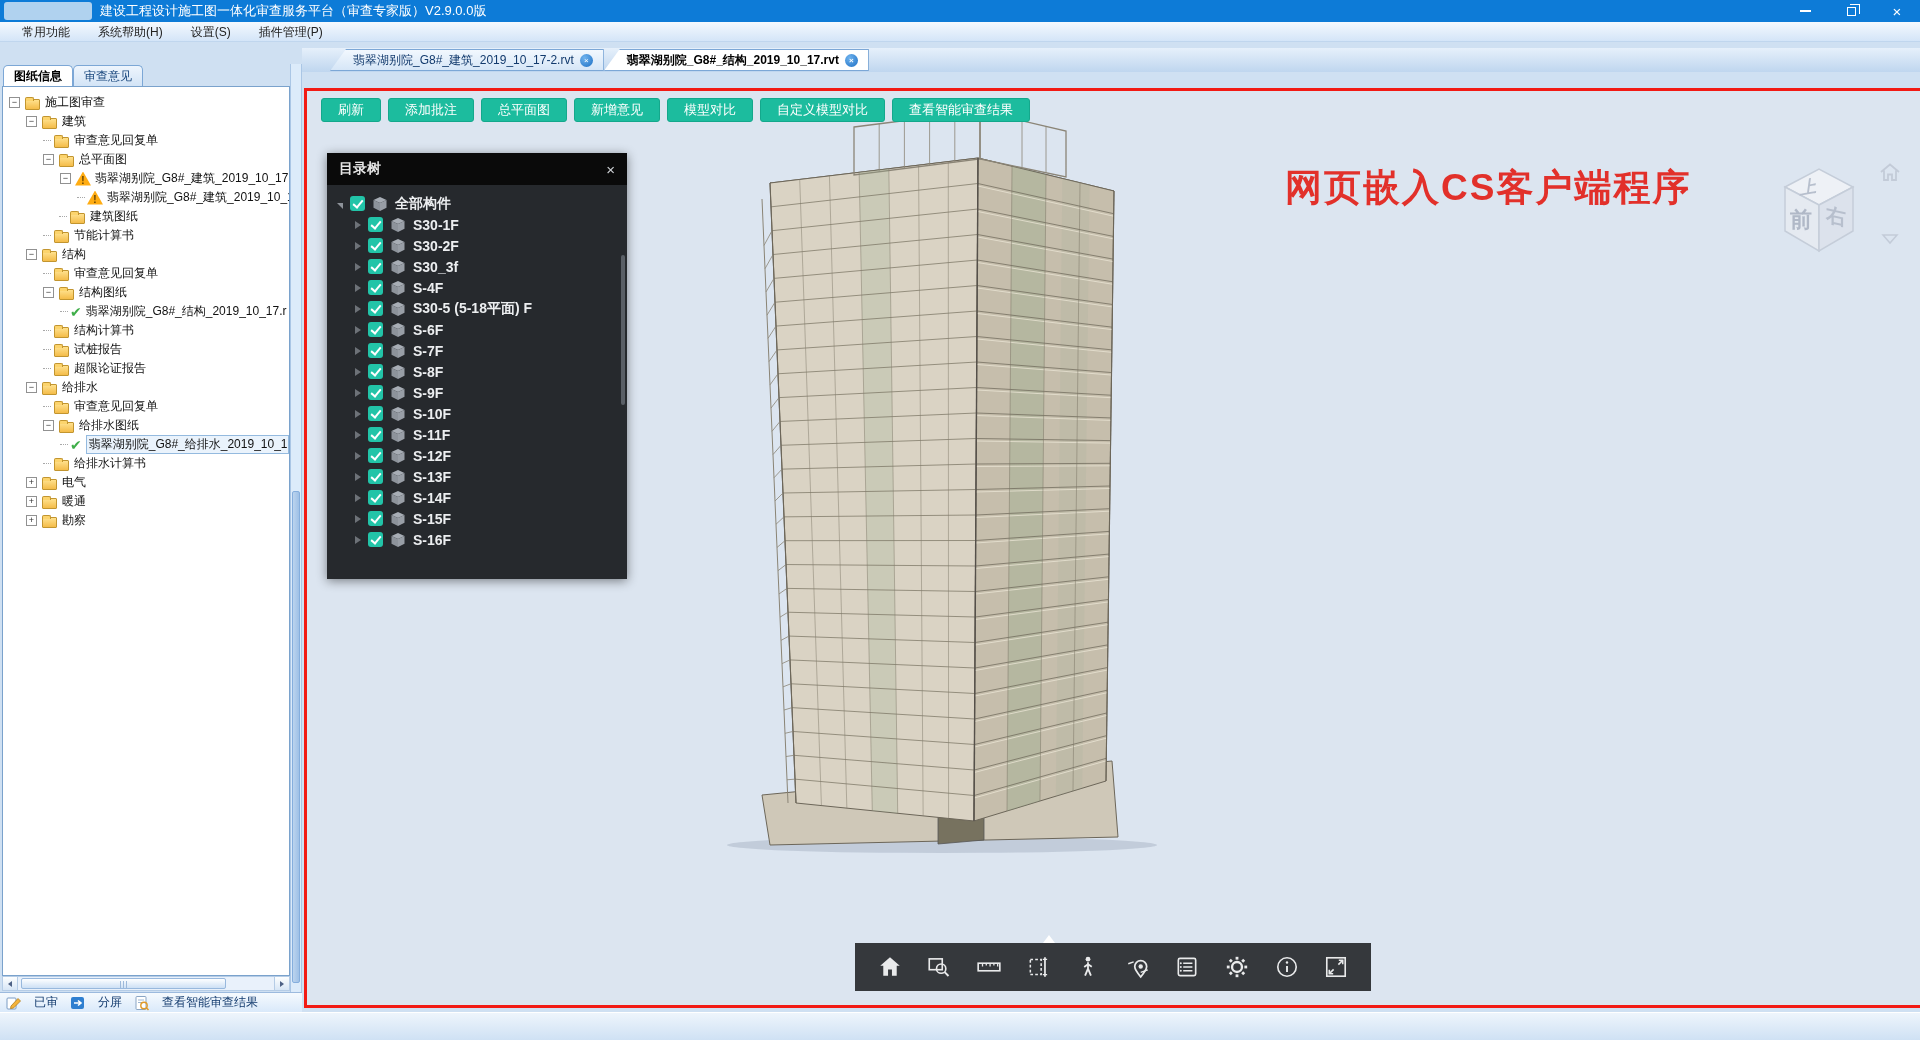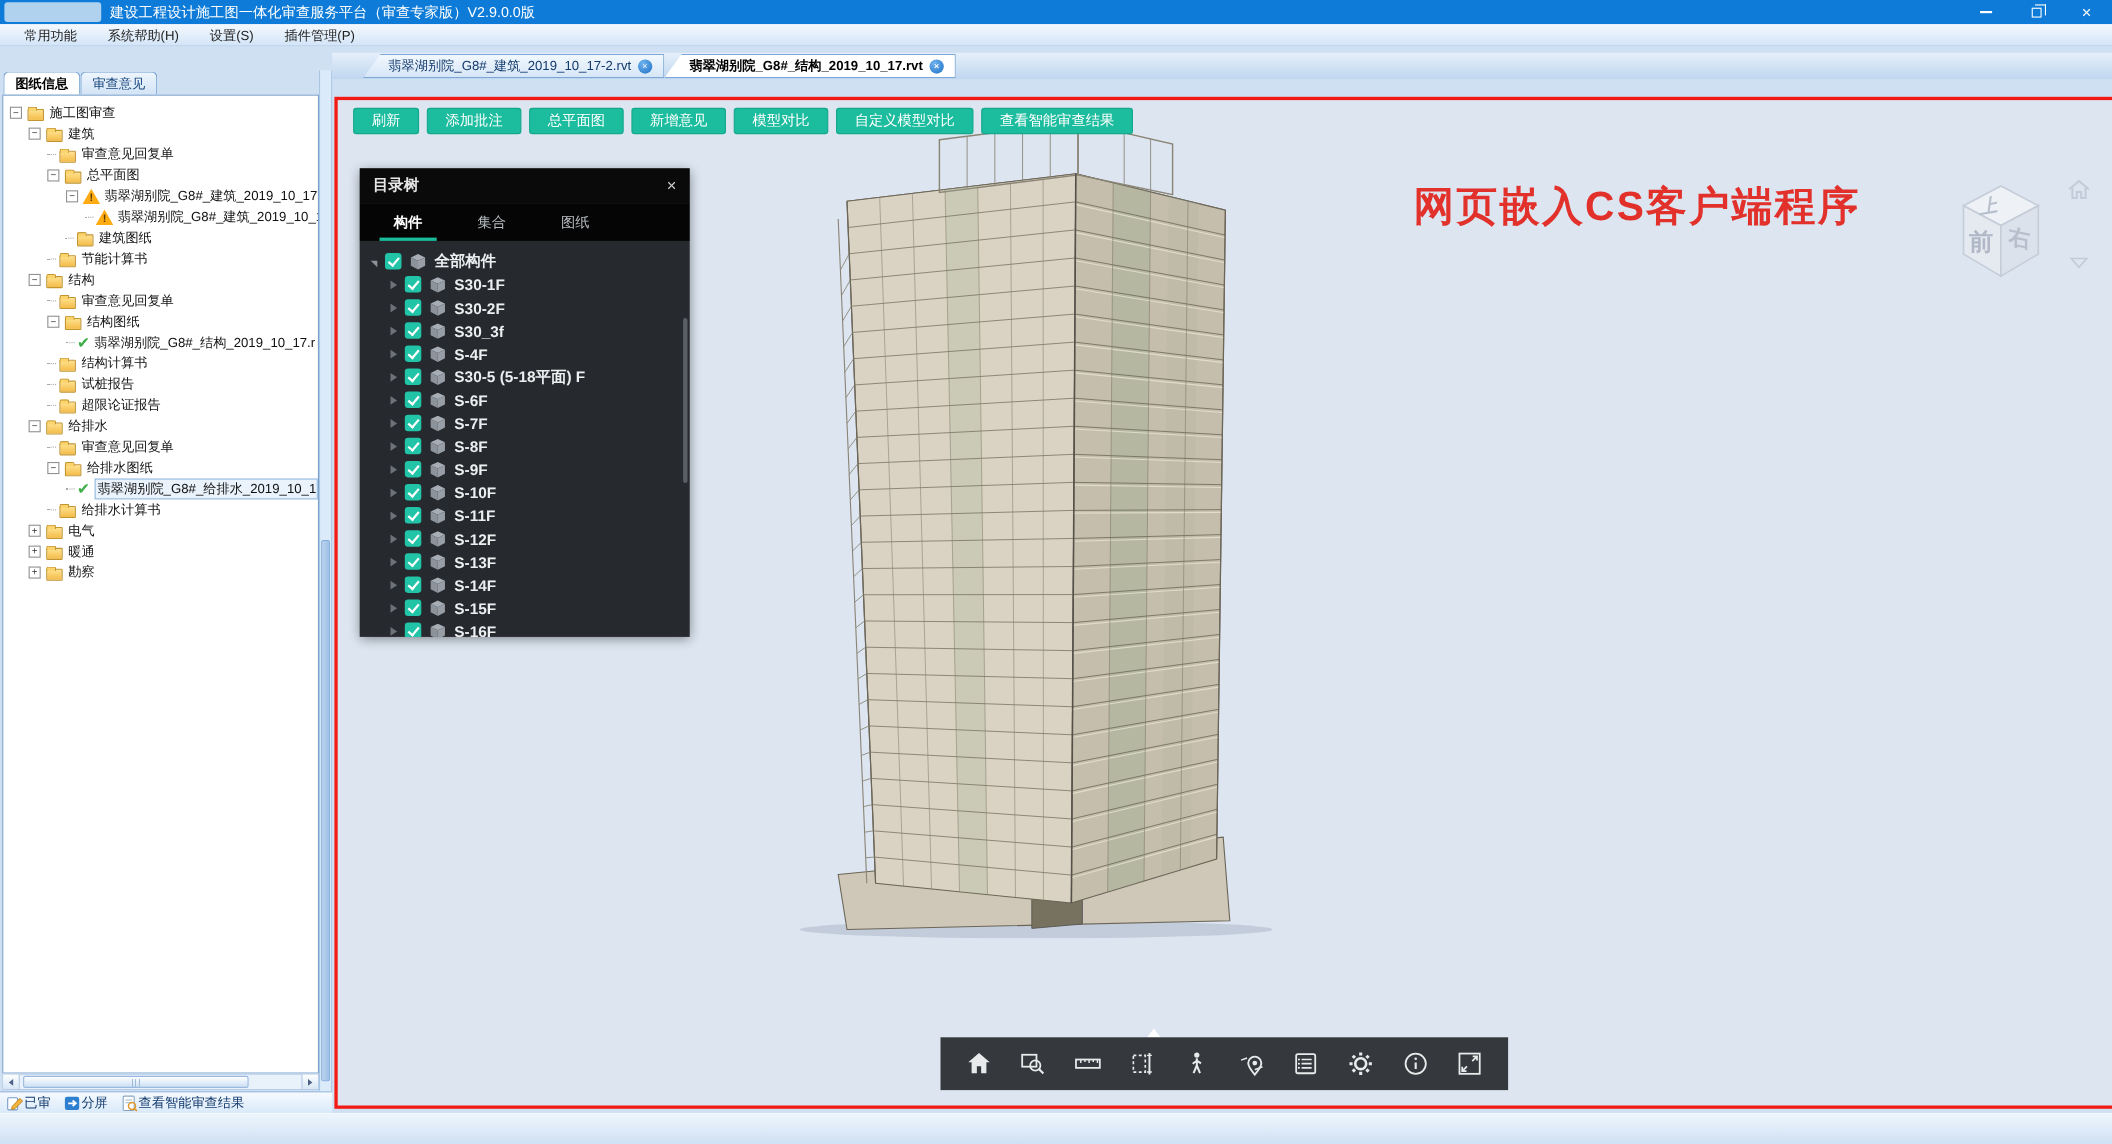--- a/index.html
+++ b/index.html
@@ -46,21 +46,21 @@
   .hscroll{position:absolute;left:2px;top:976px;width:288px;height:15px;background:#e9f1fb;border:1px solid #b5cce6;display:flex;align-items:center}
   .hs-arrow{width:15px;height:13px;background:linear-gradient(#fdfefe,#d7e6f6);border-right:1px solid #b5cce6;display:flex;align-items:center;justify-content:center;cursor:pointer}
   .hs-arrow:last-child{border-left:1px solid #b5cce6;border-right:none}
   .tri-l{width:0;height:0;border-top:3px solid transparent;border-bottom:3px solid transparent;border-right:4px solid #4d6185}
   .tri-r{width:0;height:0;border-top:3px solid transparent;border-bottom:3px solid transparent;border-left:4px solid #4d6185}
   .hs-thumb{position:absolute;left:18px;width:205px;height:11px;top:1px;background:linear-gradient(#fdfeff,#cde0f5);border:1px solid #98b8dd;border-radius:2px;cursor:grab}
   .hs-thumb::after{content:"";position:absolute;left:50%;top:2px;width:8px;height:7px;margin-left:-4px;background:repeating-linear-gradient(90deg,#9db9da 0 1px,transparent 1px 3px)}
 
   
   .left-status{position:absolute;left:0;top:992px;width:302px;height:20px;background:linear-gradient(#f6fafe,#d9e9fa);border-top:1px solid #9cbade;display:flex;align-items:center;padding-left:6px;gap:12px}
-  .ls-item{display:flex;align-items:flex-end;gap:0;font-size:12px;color:#123a6d;cursor:pointer}
+  .ls-item{display:flex;align-items:flex-end;gap:12px;font-size:12px;color:#123a6d;cursor:pointer}
 
   
   .vstrip{position:absolute;left:290px;top:64px;width:12px;height:928px;background:#dcebfa;border-left:1px solid #aac6e5;border-right:1px solid #aac6e5;cursor:pointer}
   .vstrip .vthumb{position:absolute;left:1px;width:8px;top:46%;height:53%;background:linear-gradient(90deg,#bcd4ee,#9ec0e6);border:1px solid #85aedd;border-radius:2px}
 
   
   .doc-strip{position:absolute;left:302px;top:48px;right:0;height:24px;background:linear-gradient(#e6f0fb,#bfd6ef);display:flex;align-items:center;padding-left:28px}
   .dtab{height:22px;display:flex;align-items:center;padding:0 10px 0 22px;font-size:12px;color:#123a6d;background:linear-gradient(#f2f8fe,#d6e6f7);border:1px solid #7ca7d6;clip-path:polygon(16px 0,100% 0,100% 100%,0 100%);white-space:nowrap;cursor:pointer;gap:6px}
   .dtab.active{background:#fff;font-weight:bold;color:#000}
   .dtab .closer{width:13px;height:13px;border-radius:50%;background:radial-gradient(circle at 35% 30%,#6fb3ee,#1d6fc4);color:#fff;font-size:8px;line-height:13px;text-align:center;flex:none;cursor:pointer}
@@ -457,25 +457,20 @@
         <button class="tbtn">查看智能审查结果</button>
       </div>
 
     <div class="overlay-red">网页嵌入CS客户端程序</div>
 
     <div class="catalog">
       <div class="cat-head">
         <span class="cat-title">目录树</span>
         <span class="cat-close">×</span>
       </div>
-      <div class="cat-tabs" id="catalog-tabs">
-          <div class="cat-tab active">构件</div>
-          <div class="cat-tab">集合</div>
-          <div class="cat-tab">图纸</div>
-        </div>
       <div class="cat-body" id="catalog-list">
         <div class="cat-scroll"></div>
       <div class="crow">
             <span class="arrow open"></span>
             <span class="cb"></span>
             <span>
               <svg width="16" height="16" viewBox="0 0 16 16" style="flex:none">
                 <polygon points="8,1 14.5,4 8,7 1.5,4" fill="#a7adb5"></polygon>
                 <polygon points="1.5,4 8,7 8,15 1.5,11.7" fill="#8d939b"></polygon>
                 <polygon points="14.5,4 8,7 8,15 14.5,11.7" fill="#989ea6"></polygon>

